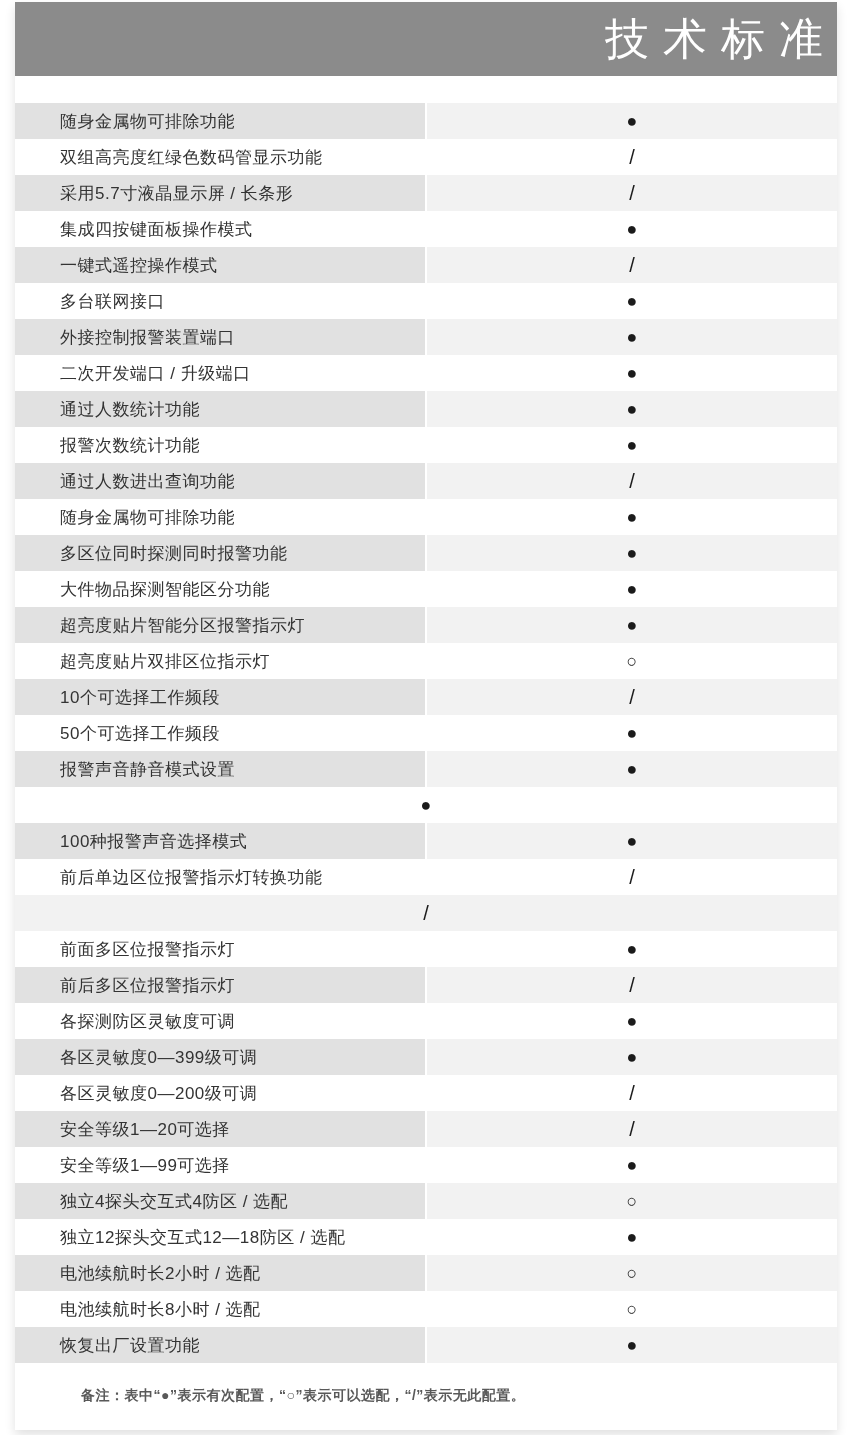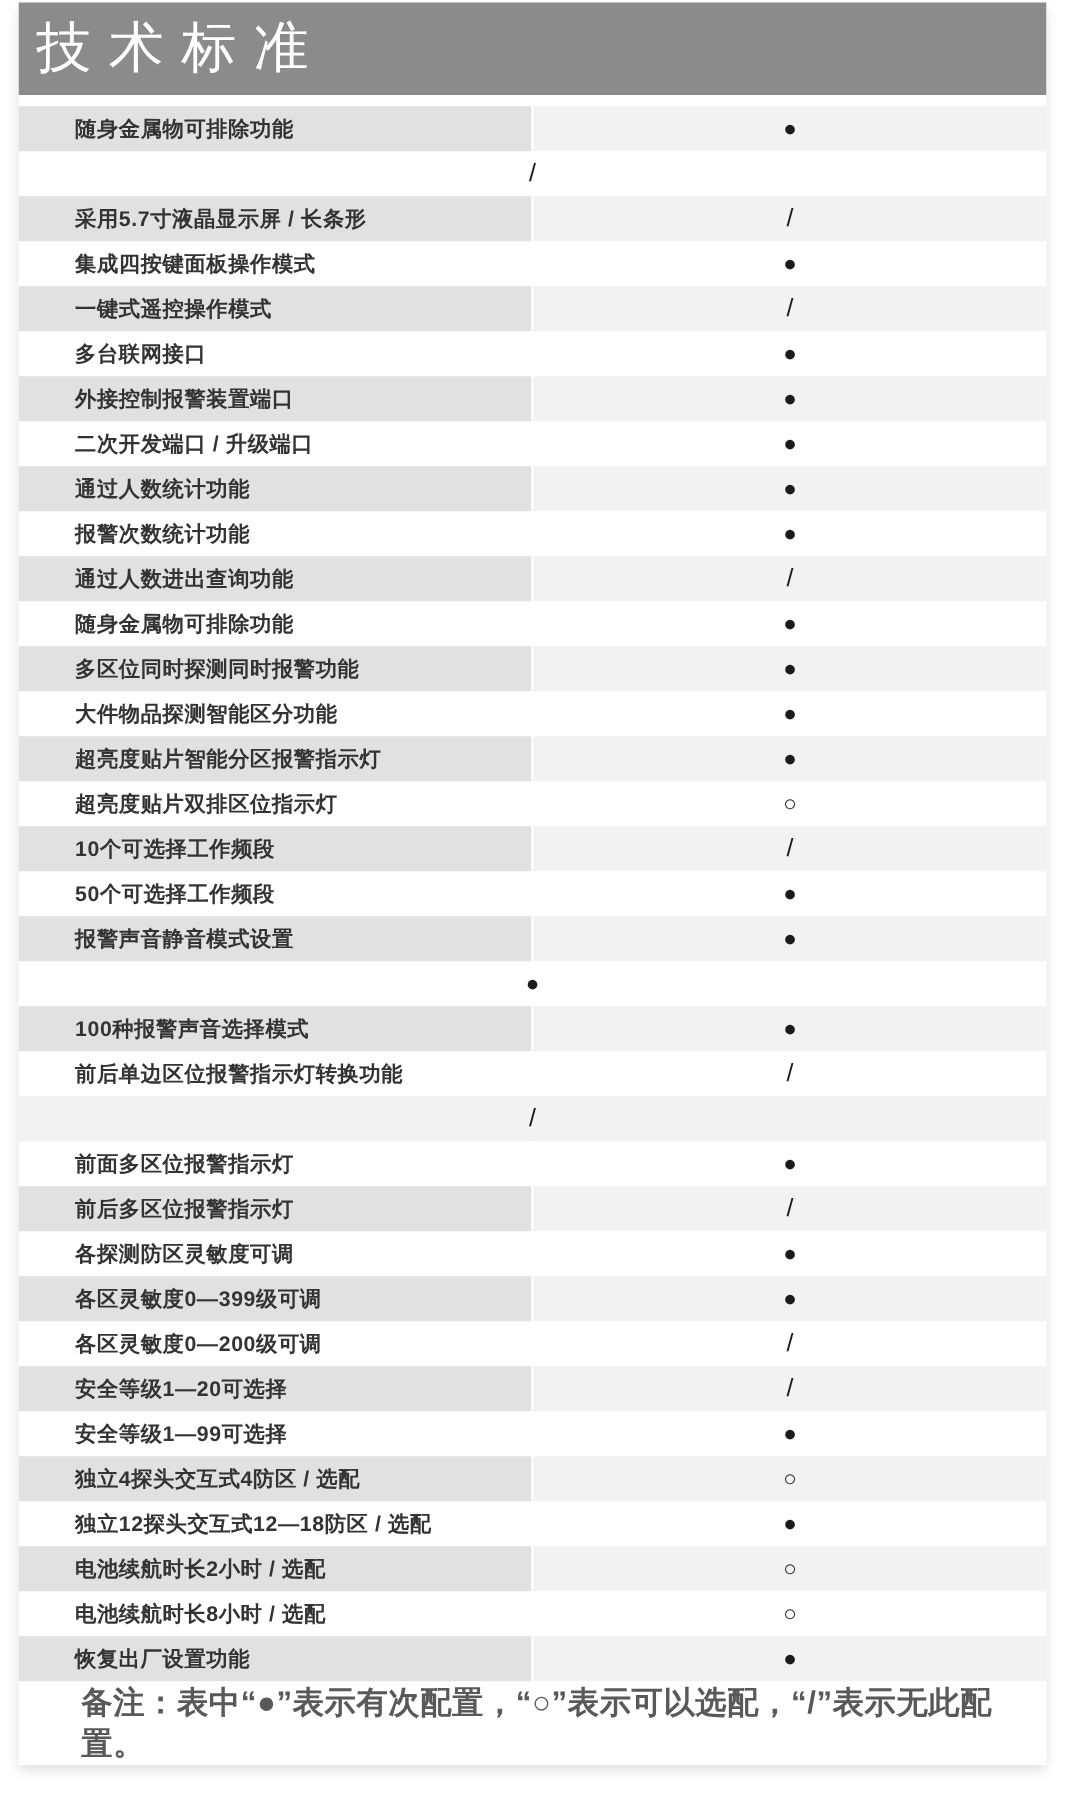--- a/index.html
+++ b/index.html
@@ -20,22 +20,22 @@
     width: 822px;
     background: #ffffff;
     box-shadow: 0 5px 10px rgba(0,0,0,0.12);
     padding-bottom: 2px;
   }
   .header {
     height: 74px;
     background: var(--header-bg, #8b8b8b);
     display: flex;
     align-items: center;
-    justify-content: flex-start;
-    margin-bottom: 9px;
+    justify-content: flex-end;
+    margin-bottom: 27px;
   }
   .header h1 {
     margin: 0;
     color: var(--header-fg, #ffffff);
     font-size: 44px;
     font-weight: 300;
     letter-spacing: 14px;
     text-indent: 14px;
     line-height: 1;
   }
@@ -46,21 +46,21 @@
     align-items: stretch;
   }
   .cell-label {
     width: 412px;
     box-sizing: border-box;
     padding-left: 45px;
     padding-right: 8px;
     display: flex;
     align-items: center;
     font-size: 17px;
-    font-weight: bold;
+    font-weight: normal;
     color: var(--label-fg, #333333);
     letter-spacing: 0.5px;
     border-right: 2px solid #ffffff;
     white-space: nowrap;
   }
   .cell-mark {
     flex: 1;
     display: flex;
     align-items: center;
     justify-content: center;
@@ -75,22 +75,22 @@
   .mark-open   { font-size: 18px; }
   .mark-slash  { font-size: 20px; font-weight: 500; }
   .footer {
     height: 65px;
     display: flex;
     align-items: center;
     padding-left: 50px;
     background: #ffffff;
   }
   .footer p {
-    margin: 0;
-    font-size: 25px;
+    margin: 16px;
+    font-size: 14px;
     font-weight: bold;
     color: var(--note-fg, #595959);
     letter-spacing: 0.5px;
   }
 </style>
 </head>
 <body>
 
 <div class="page">
   <div class="card">
@@ -98,20 +98,21 @@
       <h1>技术标准</h1>
     </div>
     <div class="rows" id="rows">
         <div class="row shaded">
           <div class="cell-label">随身金属物可排除功能</div>
           <div class="cell-mark">
             <span class="mark mark-filled">●</span>
           </div>
         </div>
         <div class="row">
+          <div class="cell-label">双组高亮度红绿色数码管显示功能</div>
           <div class="cell-mark">
             <span class="mark mark-slash">/</span>
           </div>
         </div>
         <div class="row shaded">
           <div class="cell-label">采用5.7寸液晶显示屏 / 长条形</div>
           <div class="cell-mark">
             <span class="mark mark-slash">/</span>
           </div>
         </div>

